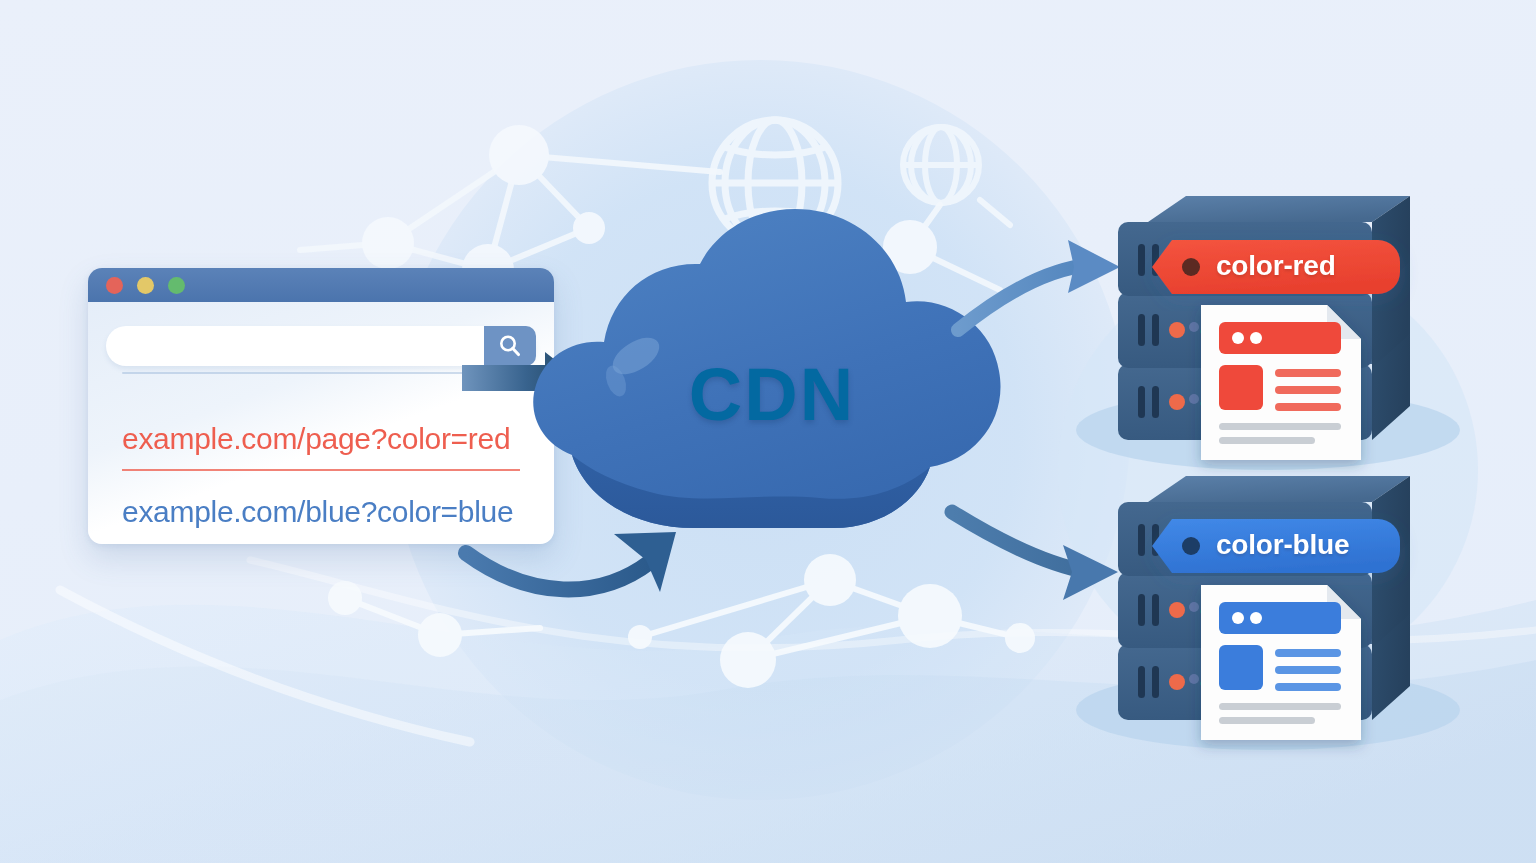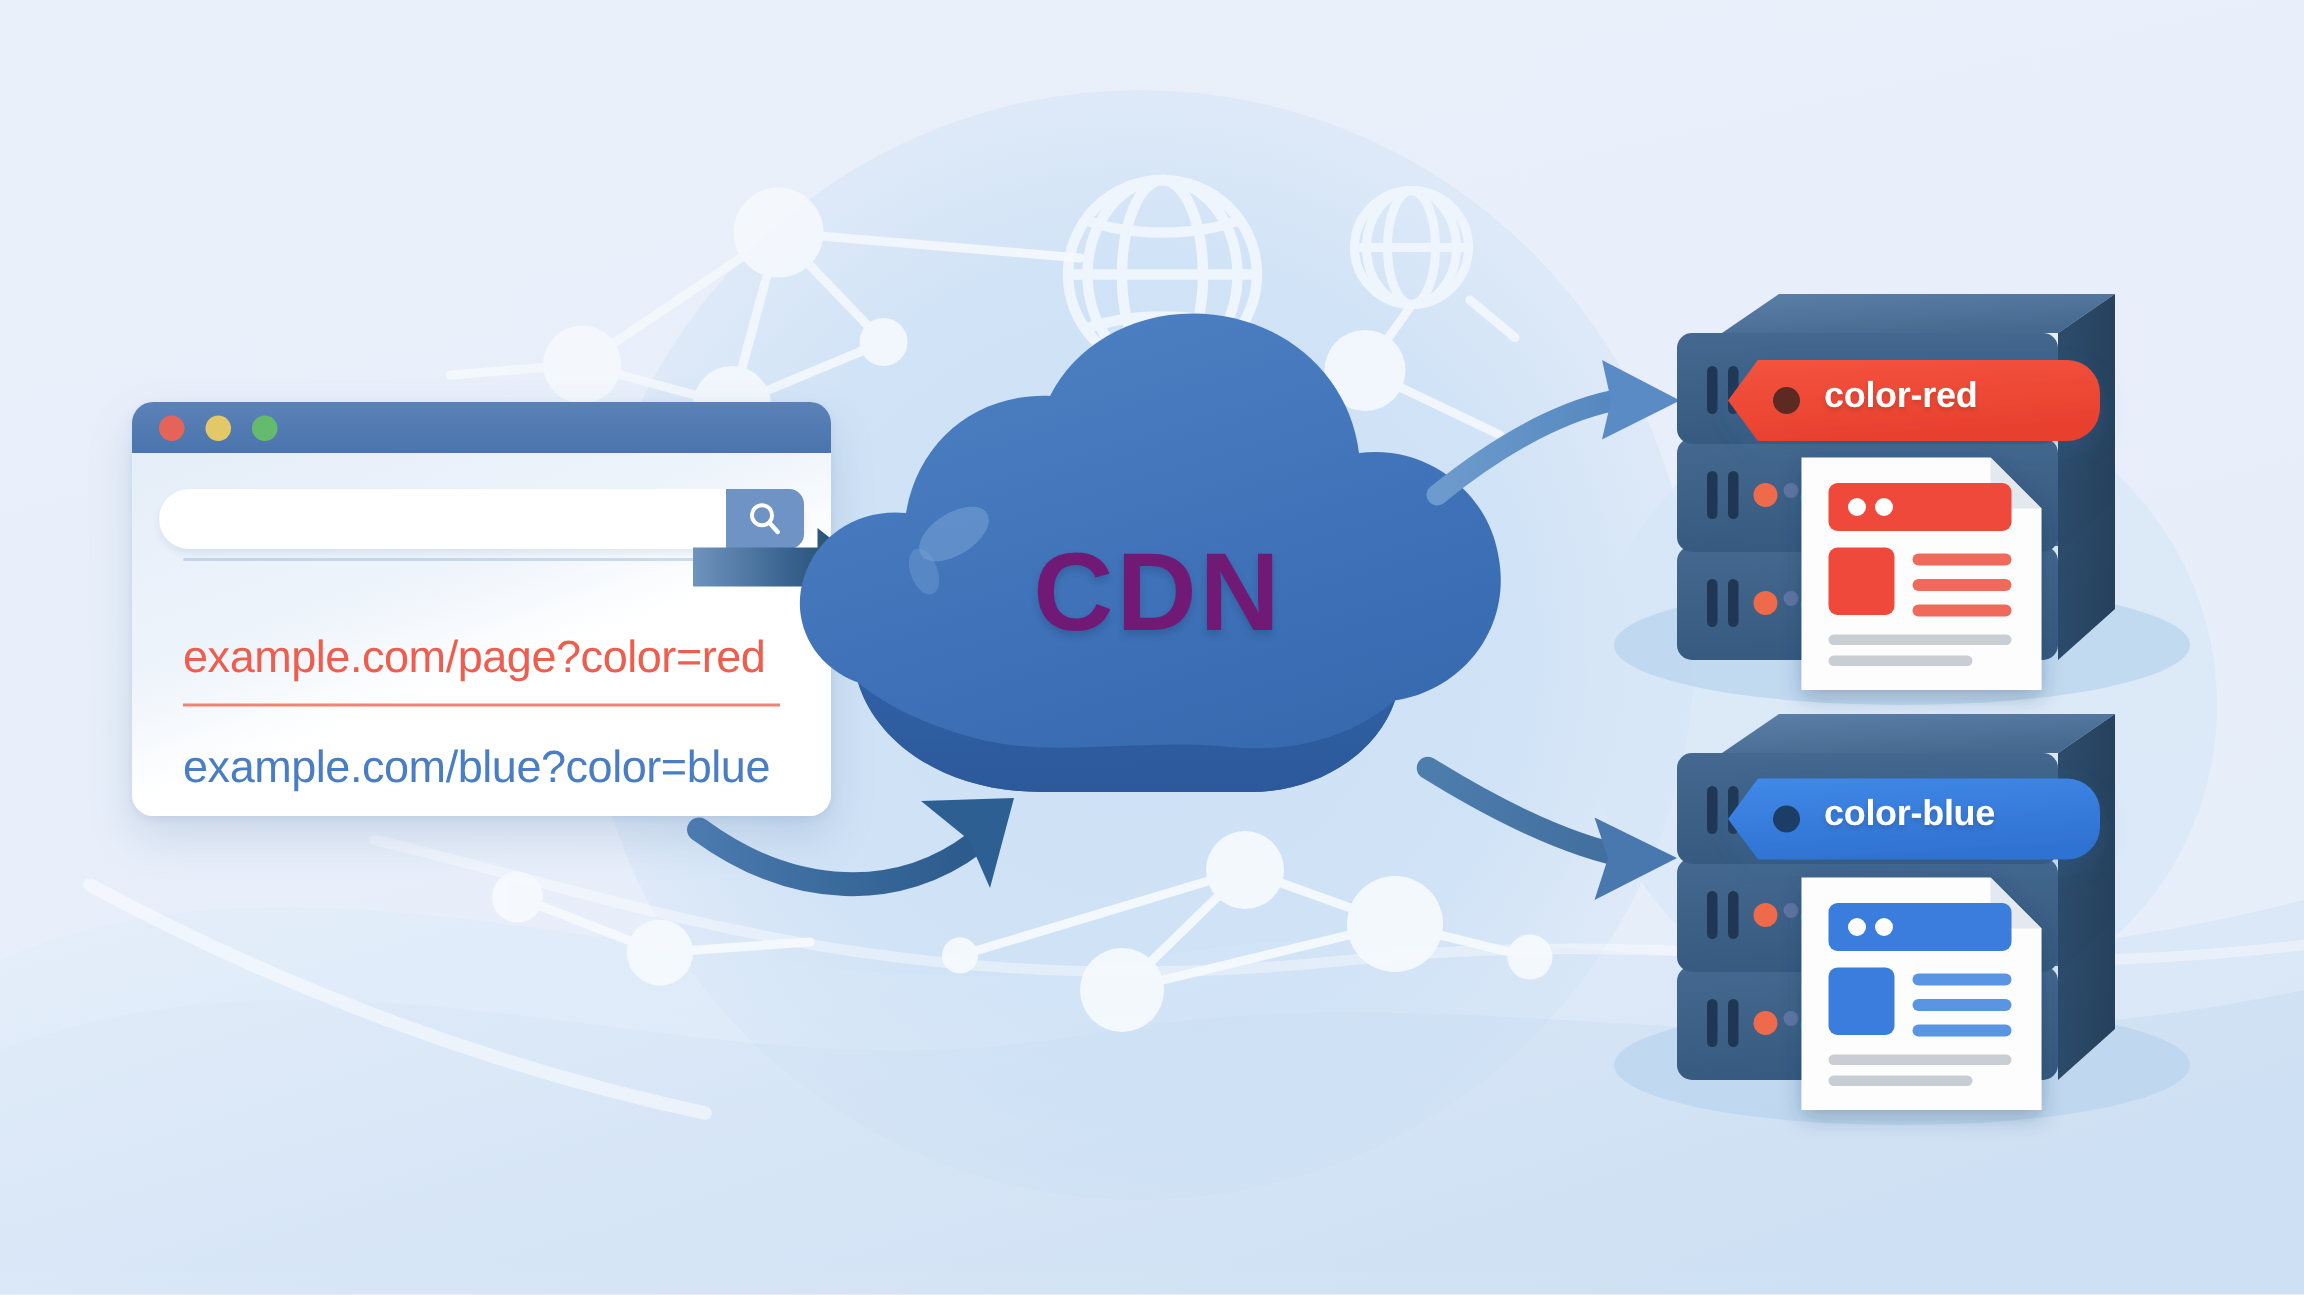--- a/index.html
+++ b/index.html
@@ -108,30 +108,30 @@
 
   
   .cdn-label {
     position: absolute;
     left: 652px;
     top: 358px;
     width: 240px;
     text-align: center;
     font-size: 74px;
     font-weight: bold;
-    color: #701a75;
+    color: #0369a1;
     letter-spacing: 2px;
     text-shadow: 0 3px 5px rgba(25,60,110,0.28);
     line-height: 1;
   }
 
   
   .tag-text {
     position: absolute;
-    font-size: 24px;
+    font-size: 28px;
     font-weight: bold;
     color: #ffffff;
     letter-spacing: -0.2px;
     white-space: nowrap;
     text-shadow: 0 2px 3px rgba(60,30,20,0.18);
   }
   .tag-text-red { left: 1216px; top: 250px; }
   .tag-text-blue { left: 1216px; top: 529px; }
 </style>
 </head>

